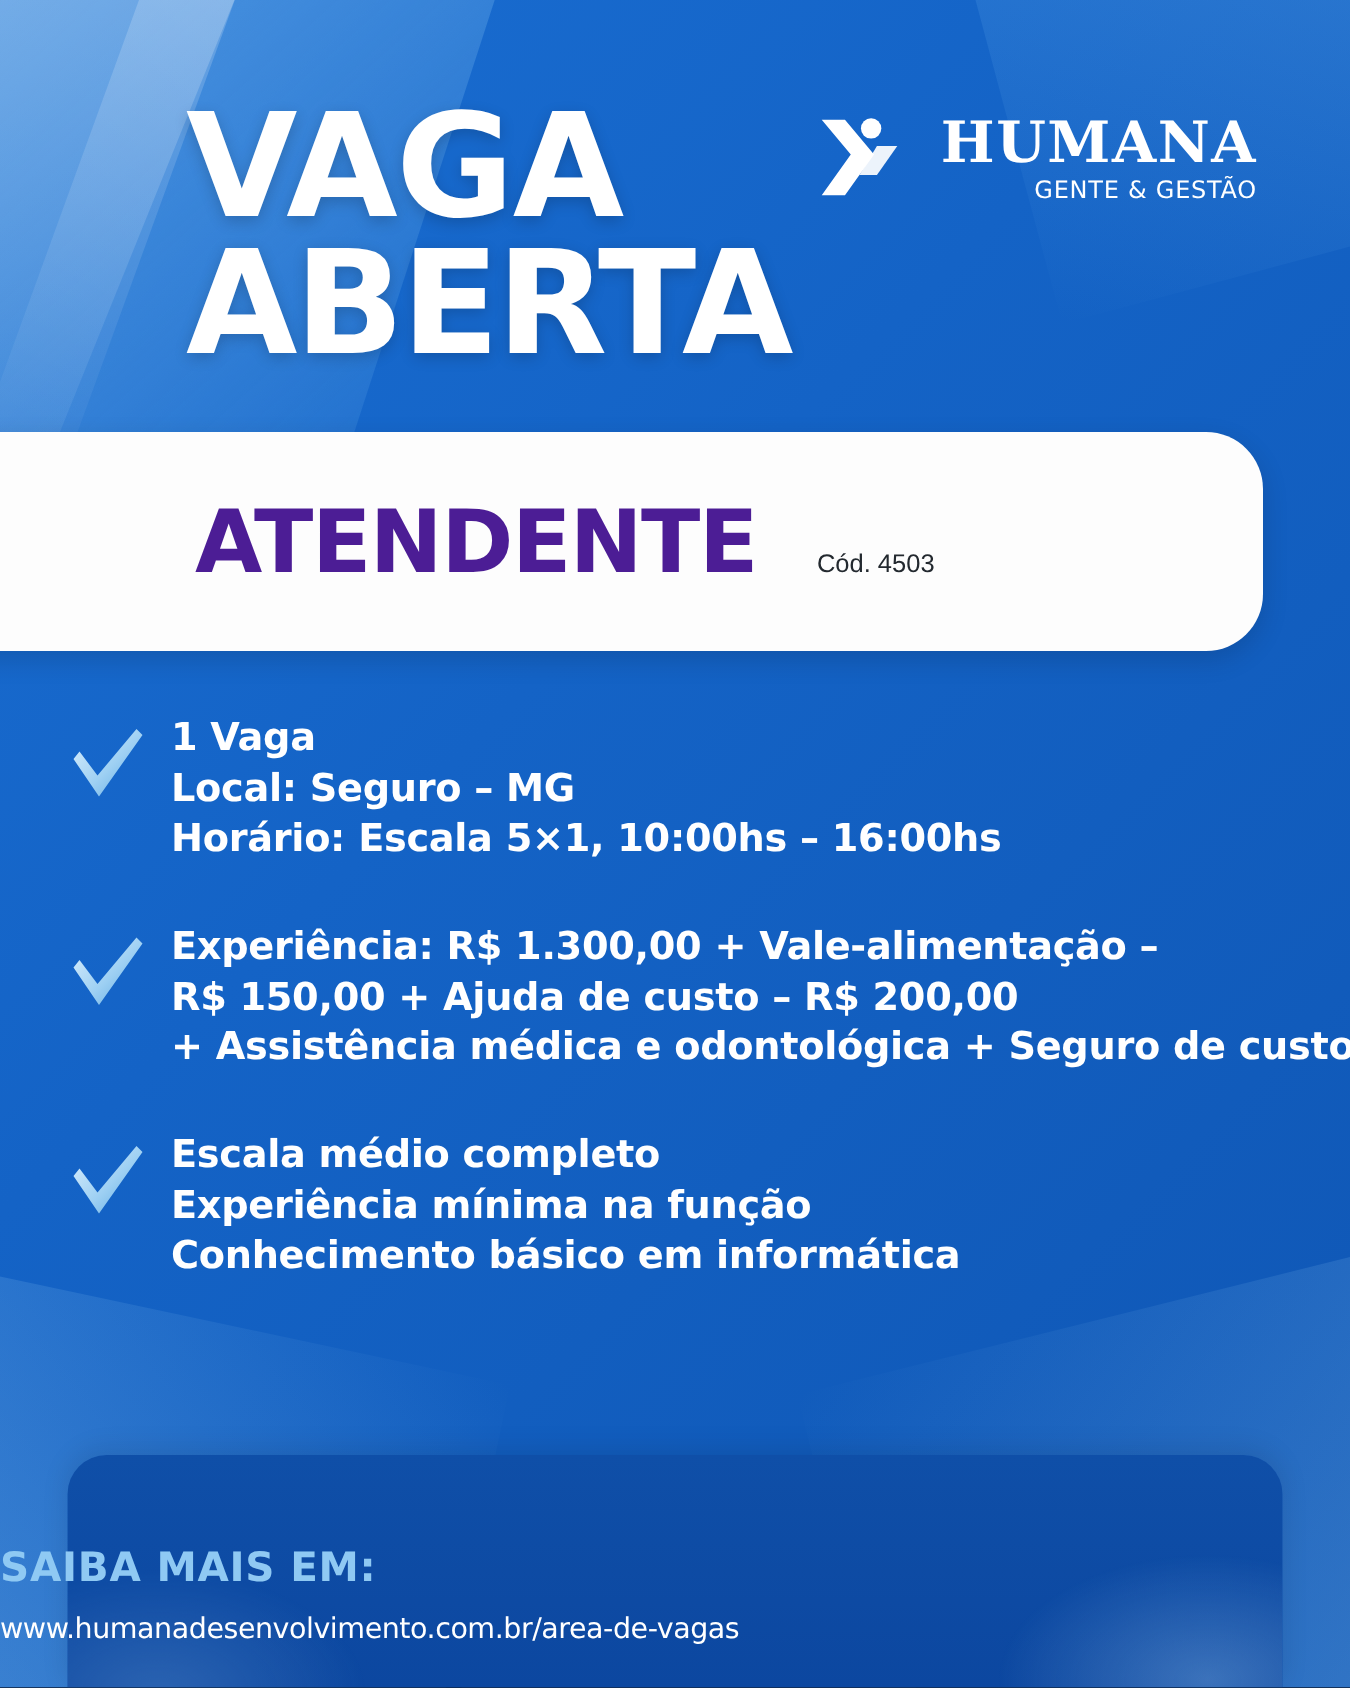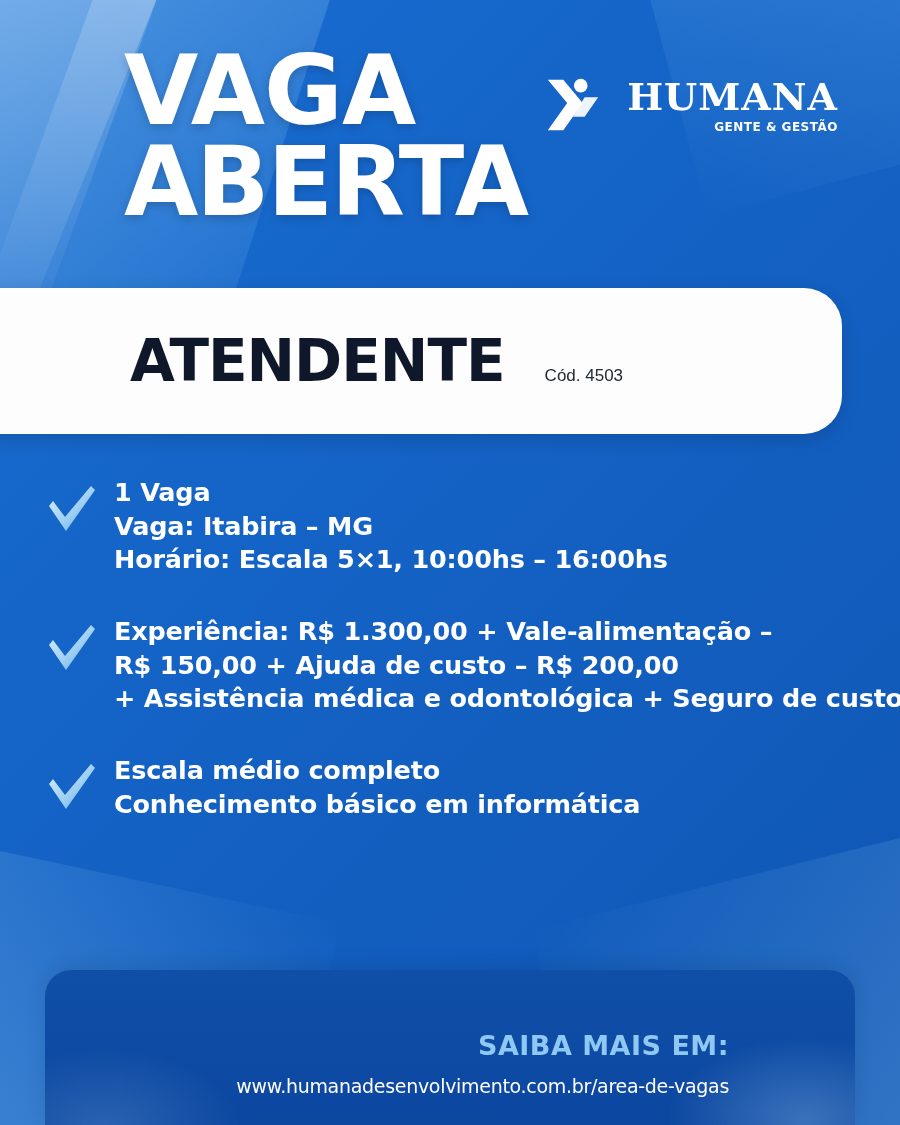--- a/index.html
+++ b/index.html
@@ -82,21 +82,21 @@
   }
 
   
   .header {
     position: absolute;
     left: 0; top: 0;
     width: 900px; height: 290px;
   }
   .headline {
     position: absolute;
-    left: 124px; top: 46px;
+    left: 124px; top: 66px;
     color: #ffffff;
     font-weight: 900;
     font-size: 96px;
     line-height: 0.95;
     letter-spacing: -1px;
     text-transform: uppercase;
     font-family: "DejaVu Sans", sans-serif;
     text-shadow: 0 3px 10px rgba(0,0,0,0.18);
   }
   .headline span { display: block; }
@@ -112,22 +112,22 @@
   .brand-mark { width: 62px; height: 62px; }
   .brand-text { color: #fff; line-height: 1; }
   .brand-name {
     font-family: "DejaVu Serif", serif;
     font-weight: 700;
     font-size: 38px;
     letter-spacing: 1px;
   }
   .brand-tag {
     font-family: "DejaVu Sans", sans-serif;
-    font-weight: 700;
-    font-size: 12px;
+    font-weight: 400;
+    font-size: 16px;
     letter-spacing: 0.5px;
     margin-top: 5px;
     text-align: right;
   }
 
   
   .title-band {
     position: absolute;
     left: -20px; top: 288px;
     width: 862px; height: 146px;
@@ -137,21 +137,21 @@
     display: flex;
     align-items: center;
   }
   .band-inner {
     display: flex;
     align-items: baseline;
     gap: 40px;
     padding-left: 150px;
   }
   .job-title {
-    color: #0f172a;
+    color: #4c1d95;
     font-family: "DejaVu Sans", sans-serif;
     font-weight: 900;
     font-size: 58px;
     letter-spacing: -1px;
     text-transform: uppercase;
   }
   .job-code {
     color: #23292f;
     font-size: 17px;
     font-weight: 400;
@@ -183,21 +183,21 @@
     line-height: 1.32;
     letter-spacing: -0.2px;
   }
   .bullet-lines div { white-space: nowrap; }
 
   
   .footer {
     position: absolute;
     left: 0; bottom: 28px;
     width: 729px;
-    text-align: right;
+    text-align: left;
   }
   .footer-label {
     color: #8fc9f3;
     font-family: "DejaVu Sans", sans-serif;
     font-weight: 700;
     font-size: 27px;
     letter-spacing: 0.5px;
     text-transform: uppercase;
     margin-bottom: 14px;
   }
@@ -262,21 +262,21 @@
               <stop offset="0%" stop-color="#dff1fd"></stop>
               <stop offset="55%" stop-color="#9ed0f3"></stop>
               <stop offset="100%" stop-color="#5aa7e0"></stop>
             </linearGradient>
           </defs>
           <path d="M3 22 L7 17 L19 33 L45 2 L49 6 L20 47 Z" fill="url(#chk1)"></path>
         </svg>
       </span>
       <div class="bullet-lines">
         <div>1 Vaga</div>
-        <div>Vaga: Itabira – MG</div>
+        <div>Local: Seguro – MG</div>
         <div>Horário:  Escala 5×1, 10:00hs – 16:00hs</div>
       </div>
     </div>
 
     <div class="bullet">
       <span class="check">
         <svg viewBox="0 0 50 52" width="50" height="52" aria-hidden="true">
           <path d="M3 22 L7 17 L19 33 L45 2 L49 6 L20 47 Z" fill="url(#chk1)"></path>
         </svg>
       </span>
@@ -288,20 +288,21 @@
     </div>
 
     <div class="bullet">
       <span class="check">
         <svg viewBox="0 0 50 52" width="50" height="52" aria-hidden="true">
           <path d="M3 22 L7 17 L19 33 L45 2 L49 6 L20 47 Z" fill="url(#chk1)"></path>
         </svg>
       </span>
       <div class="bullet-lines">
         <div>Escala médio completo</div>
+        <div>Experiência mínima na função</div>
         <div>Conhecimento básico em informática</div>
       </div>
     </div>
 
   </div>
 
   <div class="footer">
     <div class="footer-label">SAIBA MAIS EM:</div>
     <div class="footer-url">www.humanadesenvolvimento.com.br/area-de-vagas</div>
   </div>

